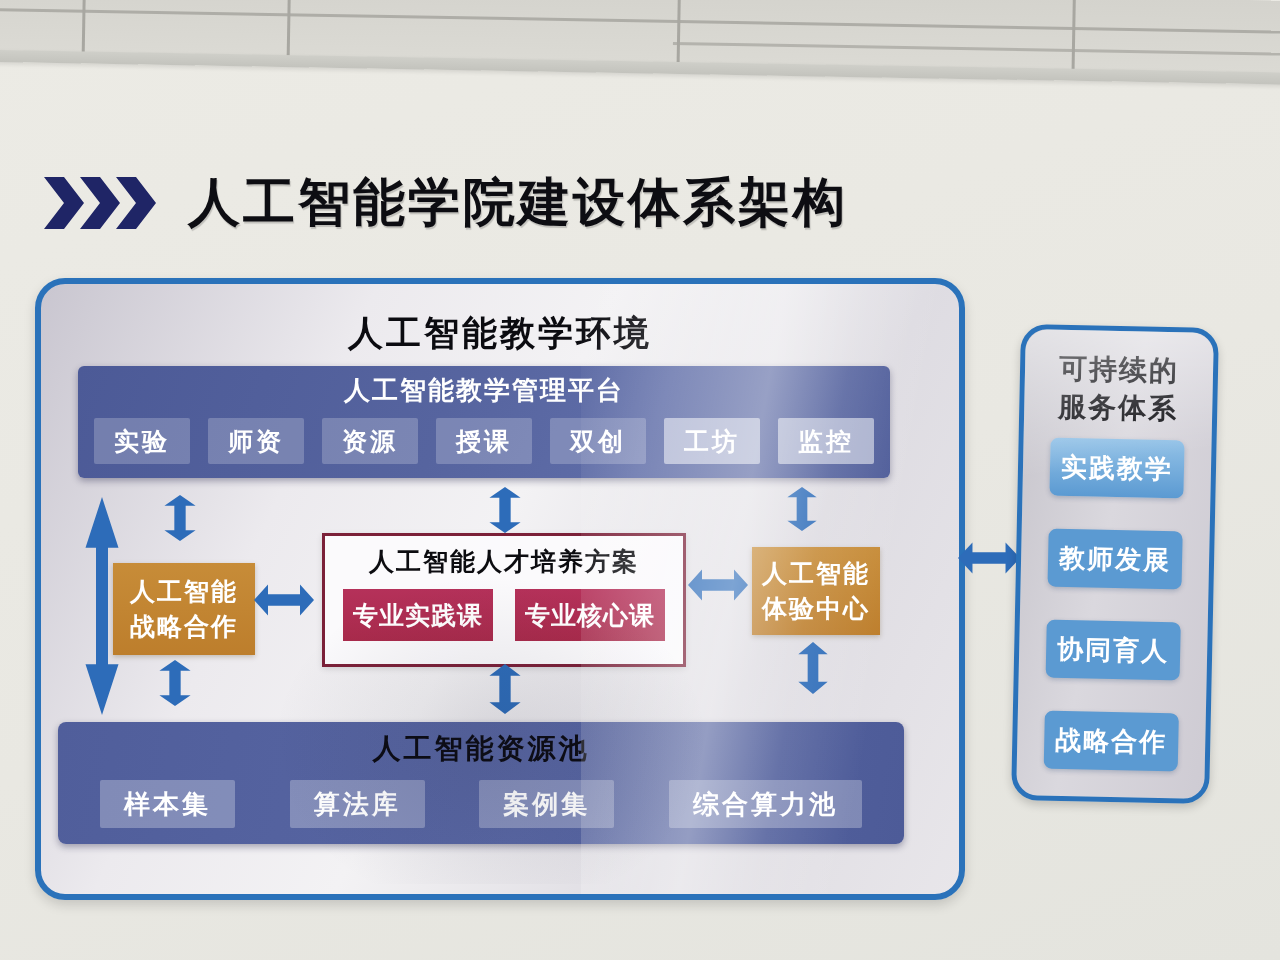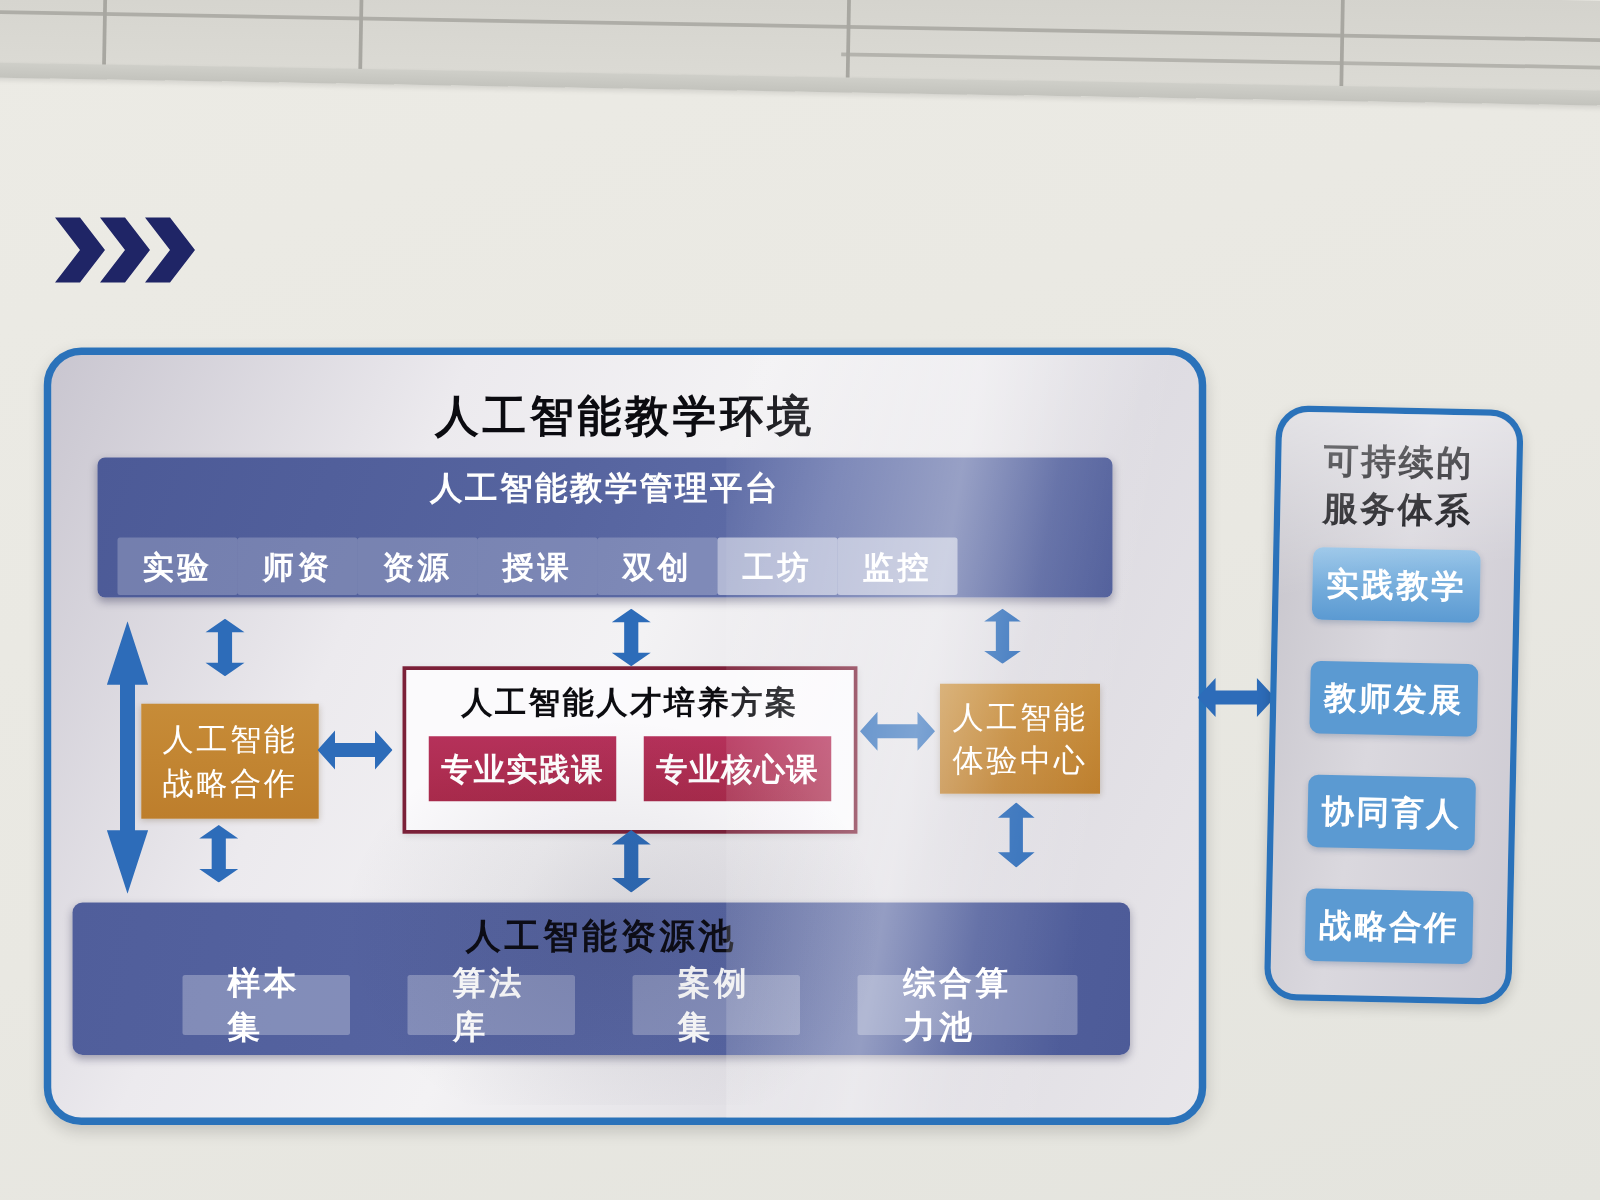--- a/index.html
+++ b/index.html
@@ -27,44 +27,44 @@
     border:6px solid #2a72ba; border-radius:30px;
     background:linear-gradient(115deg,#c9c6d0 0%,#eceaee 28%,#f3f2f4 48%,#dedce2 74%,#e8e6ea 100%);
     box-shadow:0 5px 12px rgba(0,0,0,.15);}
   .env-title{position:absolute; top:26px; left:0; width:100%; text-align:center;
     font-size:35px; font-weight:900; color:#0b0b10; letter-spacing:3px;}
   .platform-bar{position:absolute; left:37px; top:82px; width:812px; height:112px;
     background:linear-gradient(110deg,#4c5a97 0%,#56649f 45%,#5f6da8 70%,#4e5c99 100%);
     border-radius:6px; box-shadow:0 3px 7px rgba(20,20,60,.35);}
   .platform-title{text-align:center; color:#fefefe; font-weight:800; font-size:26px;
     letter-spacing:2px; padding-top:7px;}
-  .platform-items{position:absolute; left:16px; right:16px; top:64px; display:flex; }
+  .platform-items{position:absolute; left:16px; right:16px; top:52px; display:flex; justify-content:space-between;}
   .p-item{width:96px; height:46px; background:rgba(255,255,255,.22); color:#fff; font-size:25px;
     font-weight:600; display:flex; align-items:center; justify-content:center; letter-spacing:3px;
     border-radius:2px;}
   .p-item.light{background:rgba(255,255,255,.52);}
-  .org-box{position:absolute; background:linear-gradient(#c78c38,#bd7e2c); color:#fff; font-weight:400;
+  .org-box{position:absolute; background:linear-gradient(#c78c38,#bd7e2c); color:#fff; font-weight:700;
     font-size:25px; letter-spacing:2px; line-height:1.4; display:flex; flex-direction:column;
     align-items:center; justify-content:center; box-shadow:0 2px 5px rgba(80,50,0,.25);}
   .left-box{left:72px; top:279px; width:142px; height:92px;}
   .right-box{left:711px; top:263px; width:128px; height:88px;}
   .center-box{position:absolute; left:281px; top:249px; width:358px; height:128px;
     background:rgba(252,251,253,.92); border:3px solid #7b2038; box-shadow:0 2px 6px rgba(0,0,0,.12);}
   .cb-title{text-align:center; font-size:25px; font-weight:900; color:#0c0c10; letter-spacing:2px; margin-top:9px;}
   .cb-items{display:flex; justify-content:center; gap:22px; margin-top:11px;}
   .red-box{width:150px; height:52px; background:linear-gradient(#b5315a,#a92a4b); color:#fff;
     font-size:25px; font-weight:700; letter-spacing:1px; display:flex; align-items:center; justify-content:center;}
   .resource-bar{position:absolute; left:17px; top:438px; width:846px; height:122px;
     background:linear-gradient(100deg,#505e9b,#5866a3 55%,#4d5b98); border-radius:8px;
     box-shadow:0 3px 7px rgba(20,20,60,.35);}
   .resource-title{text-align:center; color:#0a0a12; font-weight:900; font-size:28px;
     letter-spacing:3px; padding-top:8px;}
   .resource-items{position:absolute; left:42px; right:42px; top:58px; display:flex; justify-content:space-between;}
   .r-item{height:48px; background:rgba(255,255,255,.28); color:#fff; font-size:26px; font-weight:600;
-    letter-spacing:3px; display:flex; align-items:center; justify-content:center; border-radius:2px; padding:0 36px;margin-left:46px;}
+    letter-spacing:3px; display:flex; align-items:center; justify-content:center; border-radius:2px; padding:0 24px;}
   
   .arrow{position:absolute; color:#2d6cb9;}
   .arrow svg{width:100%; height:100%; display:block;}
   
   .side-panel{position:absolute; left:1016px; top:326px; width:188px; height:466px;
     border:5px solid #2a72ba; border-radius:26px;
     background:linear-gradient(100deg,#c7c5cc 0%,#dad8de 45%,#cecbd3 100%);
     box-shadow:0 4px 10px rgba(0,0,0,.18); transform:rotate(1.2deg);}
   .sp-title{text-align:center; font-size:28px; font-weight:900; color:#0b0b10;
     letter-spacing:2px; line-height:1.35; margin-top:20px;}
@@ -104,20 +104,21 @@
   <div class="trim"></div>
 
   <div class="heading">
     <svg class="chevrons" viewBox="0 0 116 64">
       <g fill="#1f2566">
         <polygon points="2,6 22,6 42,32 22,58 2,58 22,32"></polygon>
         <polygon points="38,6 58,6 78,32 58,58 38,58 58,32"></polygon>
         <polygon points="74,6 94,6 114,32 94,58 74,58 94,32"></polygon>
       </g>
     </svg>
+    <h1 class="page-title">人工智能学院建设体系架构</h1>
   </div>
 
   <section class="main-panel">
     <div class="env-title">人工智能教学环境</div>
 
     <div class="platform-bar">
       <div class="platform-title">人工智能教学管理平台</div>
       <div class="platform-items">
         <div class="p-item">实验</div>
         <div class="p-item">师资</div>

